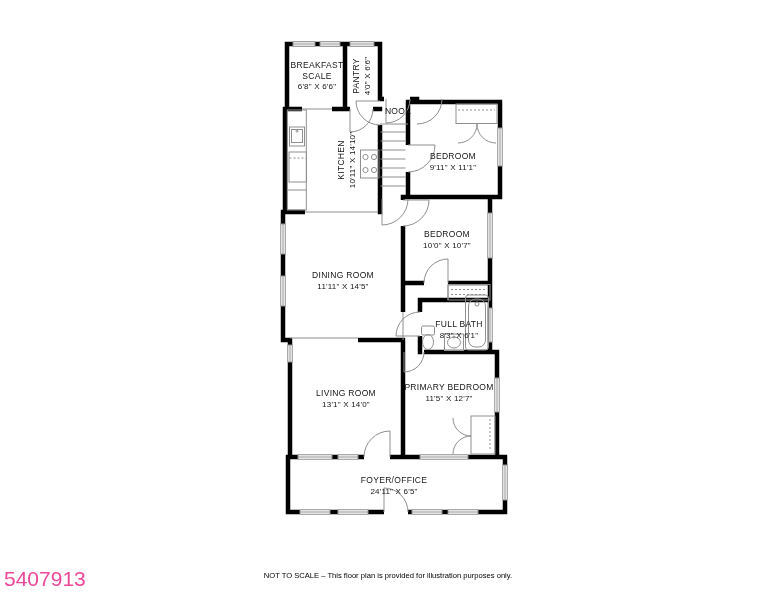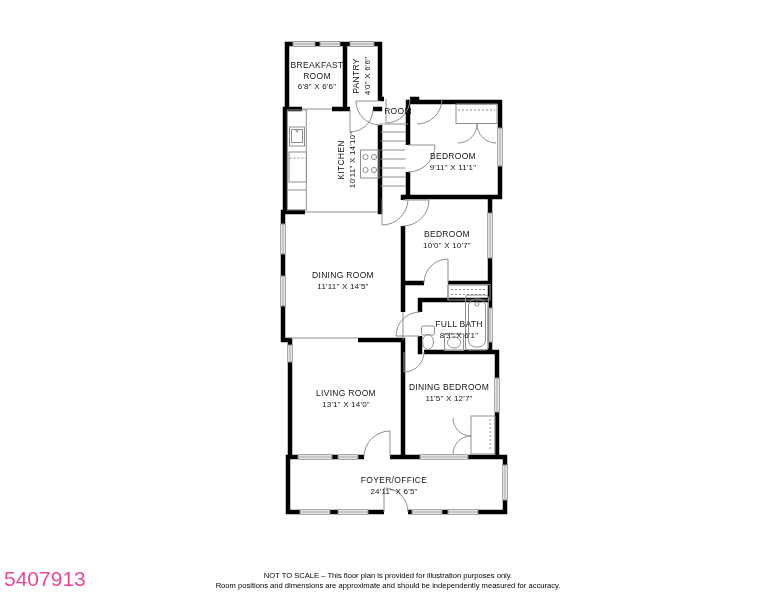--- a/index.html
+++ b/index.html
@@ -193,33 +193,33 @@
     <rect class="fixture" x="456" y="104" width="41" height="19.5"></rect>
     <path class="fixture dash" d="M458,110 L495,110"></path>
   </g>
   <g>
     <rect class="fixture" x="471" y="416" width="24" height="38"></rect>
     <path class="fixture dash" d="M490,419 L490,451"></path>
   </g>
 </svg>
 
 <div class="plan-label wrap" style="left:317px;top:76px">
-  <span class="rn">BREAKFAST ROOM</span>
+  <span class="rn">BREAKFAST SCALE</span>
   <span class="rd">6'8" X 6'6"</span>
 </div>
 <div class="plan-label rot" style="left:362px;top:76px">
   <span class="rn">PANTRY</span>
   <span class="rd">4'0" X 6'6"</span>
 </div>
 <div class="plan-label rot" style="left:347px;top:160px">
   <span class="rn">KITCHEN</span>
   <span class="rd">10'11" X 14'10"</span>
 </div>
 <div class="plan-label" style="left:398px;top:111px">
-  <span class="rn">ROOM</span>
+  <span class="rn">NOOK</span>
 </div>
 <div class="plan-label" style="left:453px;top:162px">
   <span class="rn">BEDROOM</span>
   <span class="rd">9'11" X 11'1"</span>
 </div>
 <div class="plan-label" style="left:447px;top:240px">
   <span class="rn">BEDROOM</span>
   <span class="rd">10'0" X 10'7"</span>
 </div>
 <div class="plan-label" style="left:343px;top:281px">
@@ -228,25 +228,24 @@
 </div>
 <div class="plan-label" style="left:459px;top:330px">
   <span class="rn">FULL BATH</span>
   <span class="rd">8'3" X 6'1"</span>
 </div>
 <div class="plan-label" style="left:346px;top:399px">
   <span class="rn">LIVING ROOM</span>
   <span class="rd">13'1" X 14'0"</span>
 </div>
 <div class="plan-label" style="left:449px;top:393px">
-  <span class="rn">DINING BEDROOM</span>
+  <span class="rn">PRIMARY BEDROOM</span>
   <span class="rd">11'5" X 12'7"</span>
 </div>
 <div class="plan-label" style="left:394px;top:486px">
   <span class="rn">FOYER/OFFICE</span>
   <span class="rd">24'11" X 6'5"</span>
 </div>
 
 <div id="listing-id">5407913</div>
 <div id="disclaimer">
   <div>NOT TO SCALE – This floor plan is provided for illustration purposes only.</div>
-  <div>Room positions and dimensions are approximate and should be independently measured for accuracy.</div>
 </div>
 
 </body></html>

